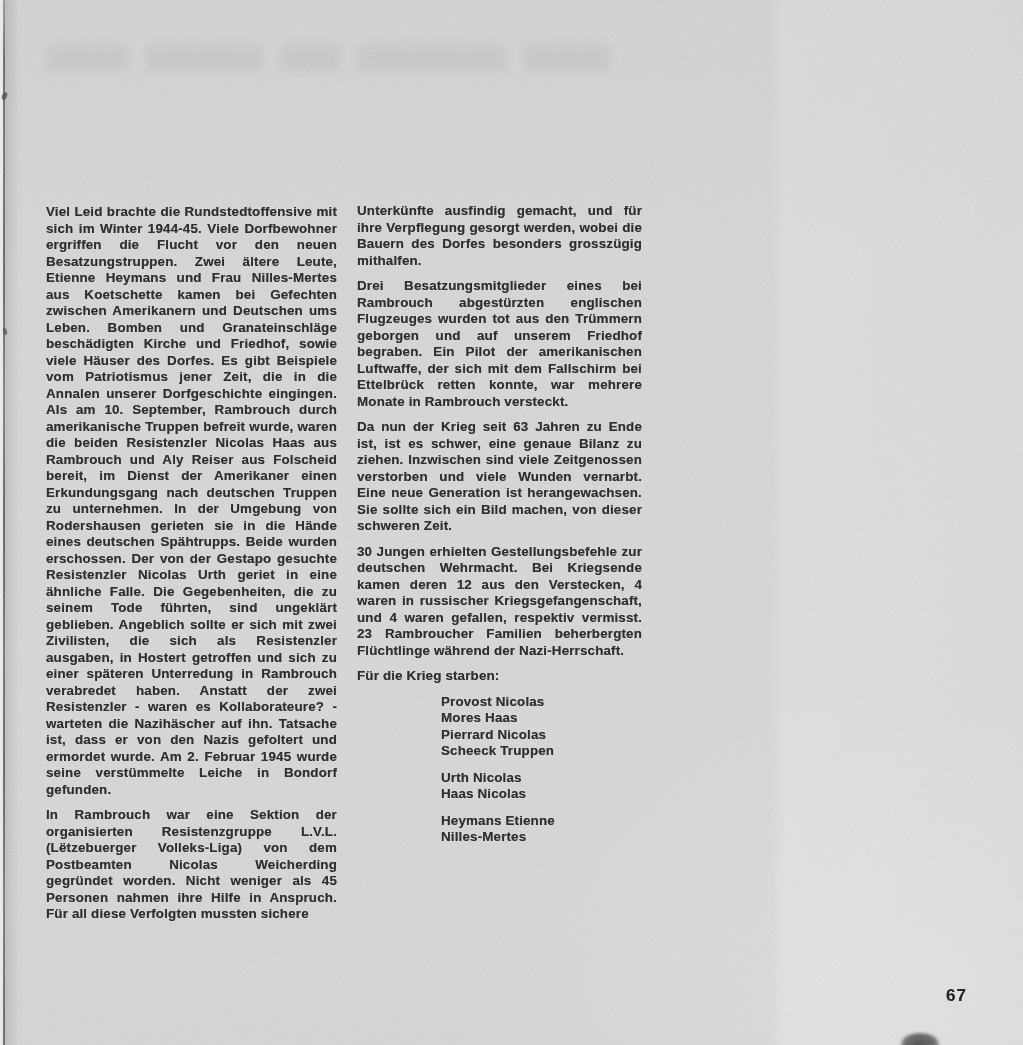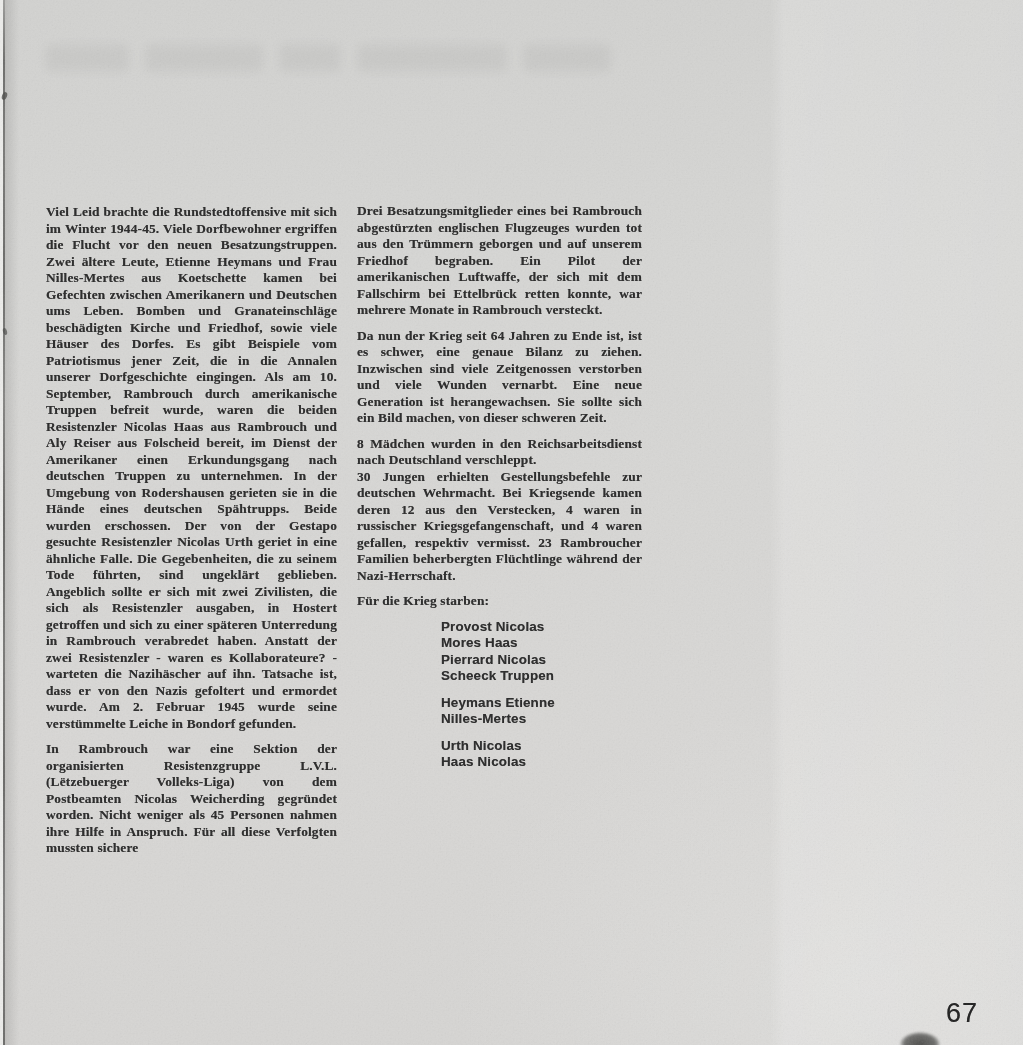--- a/index.html
+++ b/index.html
@@ -89,36 +89,35 @@
     text-align: justify;
     font-size: 13.4px;
     line-height: 16.5px;
     font-weight: 700;
     letter-spacing: 0.15px;
     color: #282828;
     text-shadow: 0 0 0.5px rgba(50,50,50,0.55);
   }
   .col-left  { left: 46px;  top: 204px; width: 291px; }
   .col-right { left: 357px; top: 203px; width: 285px; }
-  .col p { margin: 0 0 9px 0; font-family: Liberation Serif, serif; }
+  .col p { margin: 0 0 9px 0; }
   .col p.tight { margin-bottom: 0; }
   .col p.memorial-intro { text-align: left; }
   .names { margin-top: 5px; padding-left: 46px; }
   .names .group { margin-bottom: 10px; }
   .names .name { text-align: left; padding-left: 38px; }
   
   .page-number {
     position: absolute;
     left: 946px; top: 986px;
-    font-size: 27px;
-    font-weight: 400;
+    font-size: 17px;
+    font-weight: 700;
     letter-spacing: 1px;
     color: #1f1f1f;
     text-shadow: 0 0 0.5px rgba(40,40,40,0.6);
-    margin-top: 12px;
   }
   
   .smudge {
     position: absolute;
     left: 900px; top: 1032px;
     width: 40px; height: 24px;
     border-radius: 50%;
     background: radial-gradient(ellipse at center, #4f4f4d 0%, #6d6d6b 55%, rgba(109,109,107,0) 75%);
     filter: blur(1px);
   }
@@ -143,40 +142,40 @@
     <span class="gw w4"></span>
     <span class="gw w5"></span>
   </div>
 
   <div class="col col-left">
     <p>Viel Leid brachte die Rundstedtoffensive mit sich im Winter 1944-45. Viele Dorfbewohner ergriffen die Flucht vor den neuen Besatzungstruppen. Zwei ältere Leute, Etienne Heymans und Frau Nilles-Mertes aus Koetschette kamen bei Gefechten zwischen Amerikanern und Deutschen ums Leben. Bomben und Granateinschläge beschädigten Kirche und Friedhof, sowie viele Häuser des Dorfes. Es gibt Beispiele vom Patriotismus jener Zeit, die in die Annalen unserer Dorfgeschichte eingingen. Als am 10. September, Rambrouch durch amerikanische Truppen befreit wurde, waren die beiden Resistenzler Nicolas Haas aus Rambrouch und Aly Reiser aus Folscheid bereit, im Dienst der Amerikaner einen Erkundungsgang nach deutschen Truppen zu unternehmen. In der Umgebung von Rodershausen gerieten sie in die Hände eines deutschen Spähtrupps. Beide wurden erschossen. Der von der Gestapo gesuchte Resistenzler Nicolas Urth geriet in eine ähnliche Falle. Die Gegebenheiten, die zu seinem Tode führten, sind ungeklärt geblieben. Angeblich sollte er sich mit zwei Zivilisten, die sich als Resistenzler ausgaben, in Hostert getroffen und sich zu einer späteren Unterredung in Rambrouch verabredet haben. Anstatt der zwei Resistenzler - waren es Kollaborateure? - warteten die Nazihäscher auf ihn. Tatsache ist, dass er von den Nazis gefoltert und ermordet wurde. Am 2. Februar 1945 wurde seine verstümmelte Leiche in Bondorf gefunden.</p>
     <p>In Rambrouch war eine Sektion der organisierten Resistenzgruppe L.V.L. (Lëtzebuerger Volleks-Liga) von dem Postbeamten Nicolas Weicherding gegründet worden. Nicht weniger als 45 Personen nahmen ihre Hilfe in Anspruch. Für all diese Verfolgten mussten sichere</p>
   </div>
 
   <div class="col col-right">
+    <p>Unterkünfte ausfindig gemacht, und für ihre Verpflegung gesorgt werden, wobei die Bauern des Dorfes besonders grosszügig mithalfen.</p>
     <p>Drei Besatzungsmitglieder eines bei Rambrouch abgestürzten englischen Flugzeuges wurden tot aus den Trümmern geborgen und auf unserem Friedhof begraben. Ein Pilot der amerikanischen Luftwaffe, der sich mit dem Fallschirm bei Ettelbrück retten konnte, war mehrere Monate in Rambrouch versteckt.</p>
-    <p>Da nun der Krieg seit 64 Jahren zu Ende ist, ist es schwer, eine genaue Bilanz zu ziehen. Inzwischen sind viele Zeitgenossen verstorben und viele Wunden vernarbt. Eine neue Generation ist herangewachsen. Sie sollte sich ein Bild machen, von dieser schweren Zeit.</p>
-    <p class="tight">8 Mädchen wurden in den Reichsarbeitsdienst nach Deutschland verschleppt.</p>
+    <p>Da nun der Krieg seit 63 Jahren zu Ende ist, ist es schwer, eine genaue Bilanz zu ziehen. Inzwischen sind viele Zeitgenossen verstorben und viele Wunden vernarbt. Eine neue Generation ist herangewachsen. Sie sollte sich ein Bild machen, von dieser schweren Zeit.</p>
     <p>30 Jungen erhielten Gestellungsbefehle zur deutschen Wehrmacht. Bei Kriegsende kamen deren 12 aus den Verstecken, 4 waren in russischer Kriegsgefangenschaft, und 4 waren gefallen, respektiv vermisst. 23 Rambroucher Familien beherbergten Flüchtlinge während der Nazi-Herrschaft.</p>
     <p class="memorial-intro">Für die Krieg starben:</p>
 
     <div class="names">
       <div class="group">
         <div class="name">Provost Nicolas</div>
         <div class="name">Mores Haas</div>
         <div class="name">Pierrard Nicolas</div>
         <div class="name">Scheeck Truppen</div>
       </div>
       <div class="group">
+        <div class="name">Urth Nicolas</div>
+        <div class="name">Haas Nicolas</div>
+      </div>
+      <div class="group">
         <div class="name">Heymans Etienne</div>
         <div class="name">Nilles-Mertes</div>
-      </div>
-      <div class="group">
-        <div class="name">Urth Nicolas</div>
-        <div class="name">Haas Nicolas</div>
       </div>
     </div>
   </div>
 
   <div class="page-number">67</div>
 
   <div class="smudge"></div>
 
   <svg class="grain" width="1023" height="1045">
     <filter id="grainf">

